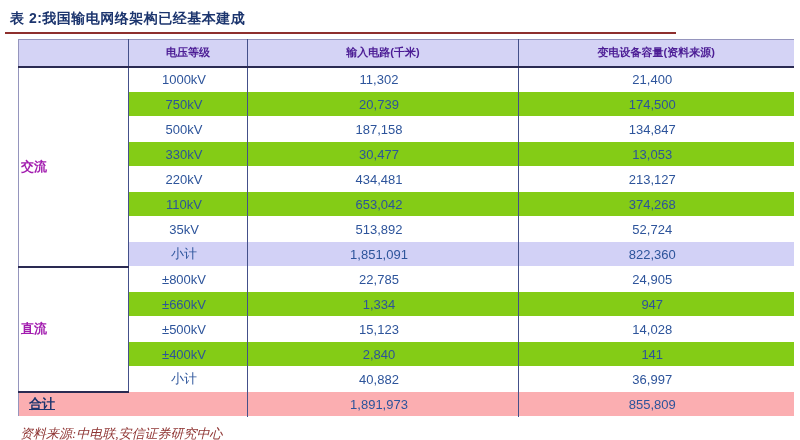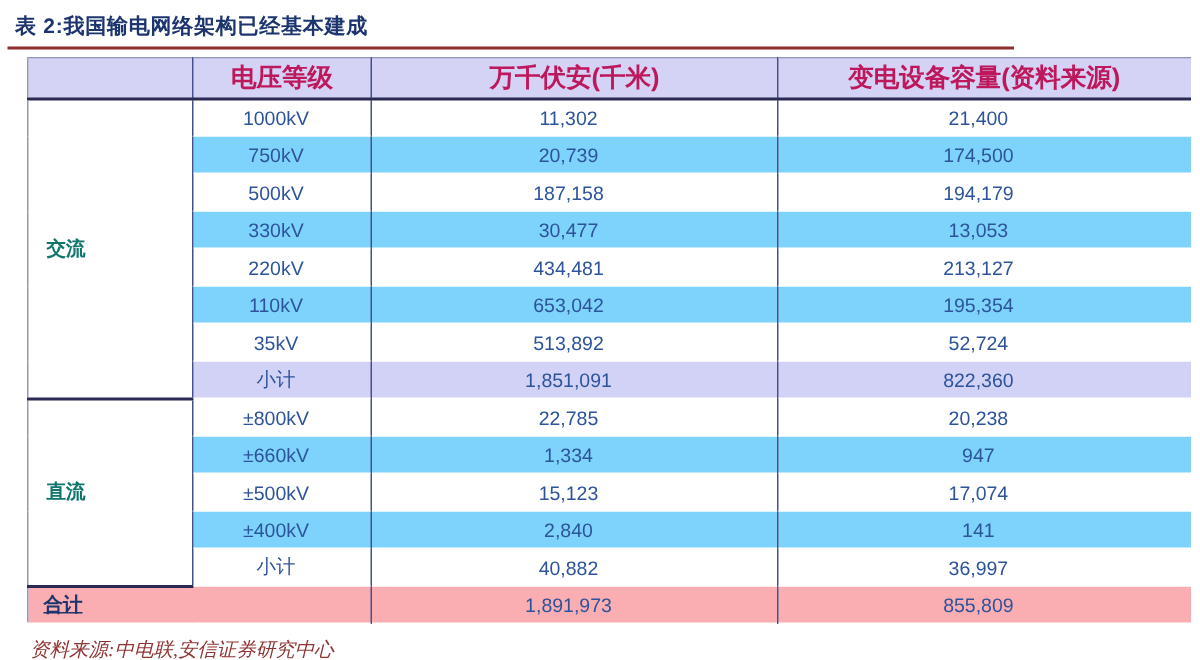--- a/index.html
+++ b/index.html
@@ -21,35 +21,35 @@
     border-collapse:collapse;table-layout:fixed;
     font-size:13px;
     border-left:1px solid #9595bd;
   }
   table.grid thead tr{
     background:#d4d3f5;height:27px;
     border-top:1px solid #9595bd;
     border-bottom:2px solid #2a2a52;
   }
   table.grid th{
-    font-weight:bold;color:#be185d;text-align:center;
-    font-size:17px;padding:0;
+    font-weight:bold;color:#4c1d95;text-align:center;
+    font-size:11px;padding:0;
   }
   table.grid th + th, td.volt, td.num{border-left:1px solid #44508a;}
   table.grid tbody tr{height:25px;border-bottom:1px solid #ffffff;}
   td{padding:0;}
   td.cat{
-    background:#ffffff;color:#0f766e;font-weight:bold;
-    text-align:left;padding-left:12px;vertical-align:middle;
+    background:#ffffff;color:#a21caf;font-weight:bold;
+    text-align:left;padding-left:2px;vertical-align:middle;
     border-bottom:2px solid #2a2a52;
   }
   td.volt,td.num{
     text-align:center;padding-right:8px;color:#2d549b;vertical-align:middle;
   }
-  tr.alt td.volt,tr.alt td.num{background:#7dd3fc;}
+  tr.alt td.volt,tr.alt td.num{background:#84cc16;}
   tr.subtotal td.volt,tr.subtotal td.num{background:#d2d1f6;}
   tr.sec-end{border-bottom:2px solid #2a2a52;}
   tr.total-row{
     background:#fbaeb1;height:27px;
     border-bottom:3px solid #8e2f2d;
   }
   tr.total-row td.total-label{
     color:#1c356e;font-weight:bold;text-align:left;padding-left:10px;text-decoration:underline;
   }
   tr.total-row td.num{background:transparent;}
@@ -72,82 +72,82 @@
     <colgroup>
       <col style="width:110px">
         <col style="width:119px">
         <col style="width:271px">
         <col style="width:275px">
     </colgroup>
     <thead>
       <tr>
         <th></th>
         <th>电压等级</th>
-        <th>万千伏安(千米)</th>
+        <th>输入电路(千米)</th>
         <th>变电设备容量(资料来源)</th>
       </tr>
     </thead>
     <tbody>
 
     <tr>
           <td class="cat" rowspan="8">交流</td>
           <td class="volt">1000kV</td>
           <td class="num">11,302</td>
           <td class="num">21,400</td>
         </tr>
         <tr class="alt">
           <td class="volt">750kV</td>
           <td class="num">20,739</td>
           <td class="num">174,500</td>
         </tr>
         <tr>
           <td class="volt">500kV</td>
           <td class="num">187,158</td>
-          <td class="num">194,179</td>
+          <td class="num">134,847</td>
         </tr>
         <tr class="alt">
           <td class="volt">330kV</td>
           <td class="num">30,477</td>
           <td class="num">13,053</td>
         </tr>
         <tr>
           <td class="volt">220kV</td>
           <td class="num">434,481</td>
           <td class="num">213,127</td>
         </tr>
         <tr class="alt">
           <td class="volt">110kV</td>
           <td class="num">653,042</td>
-          <td class="num">195,354</td>
+          <td class="num">374,268</td>
         </tr>
         <tr>
           <td class="volt">35kV</td>
           <td class="num">513,892</td>
           <td class="num">52,724</td>
         </tr>
         <tr class="subtotal sec-end">
           <td class="volt">小计</td>
           <td class="num">1,851,091</td>
           <td class="num">822,360</td>
         </tr>
         <tr>
           <td class="cat" rowspan="5">直流</td>
           <td class="volt">±800kV</td>
           <td class="num">22,785</td>
-          <td class="num">20,238</td>
+          <td class="num">24,905</td>
         </tr>
         <tr class="alt">
           <td class="volt">±660kV</td>
           <td class="num">1,334</td>
           <td class="num">947</td>
         </tr>
         <tr>
           <td class="volt">±500kV</td>
           <td class="num">15,123</td>
-          <td class="num">17,074</td>
+          <td class="num">14,028</td>
         </tr>
         <tr class="alt">
           <td class="volt">±400kV</td>
           <td class="num">2,840</td>
           <td class="num">141</td>
         </tr>
         <tr class="sec-end">
           <td class="volt">小计</td>
           <td class="num">40,882</td>
           <td class="num">36,997</td>

